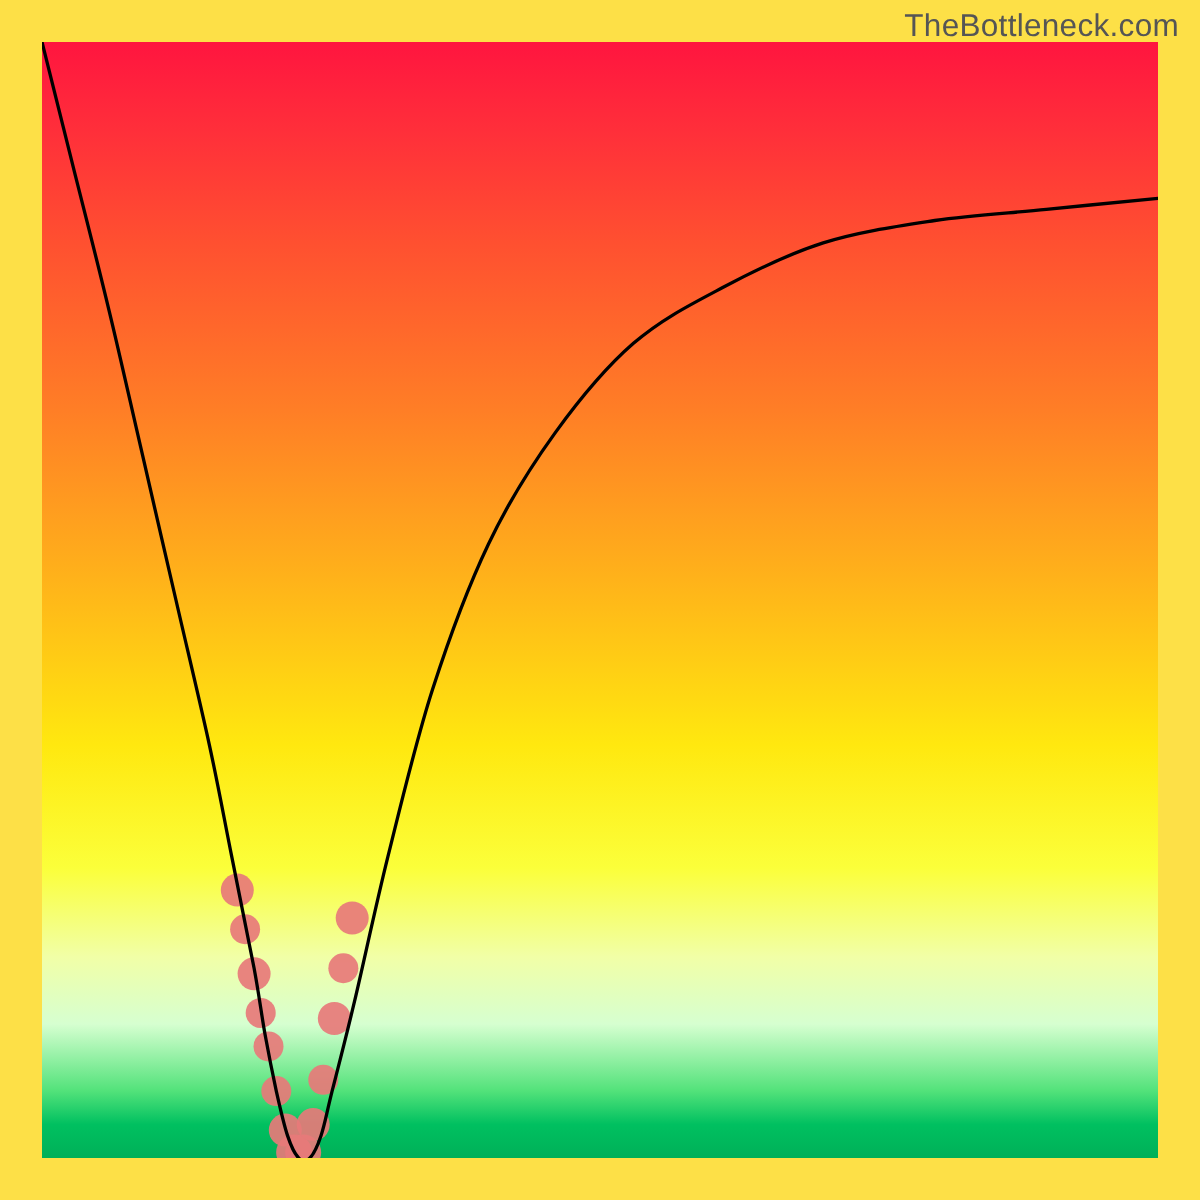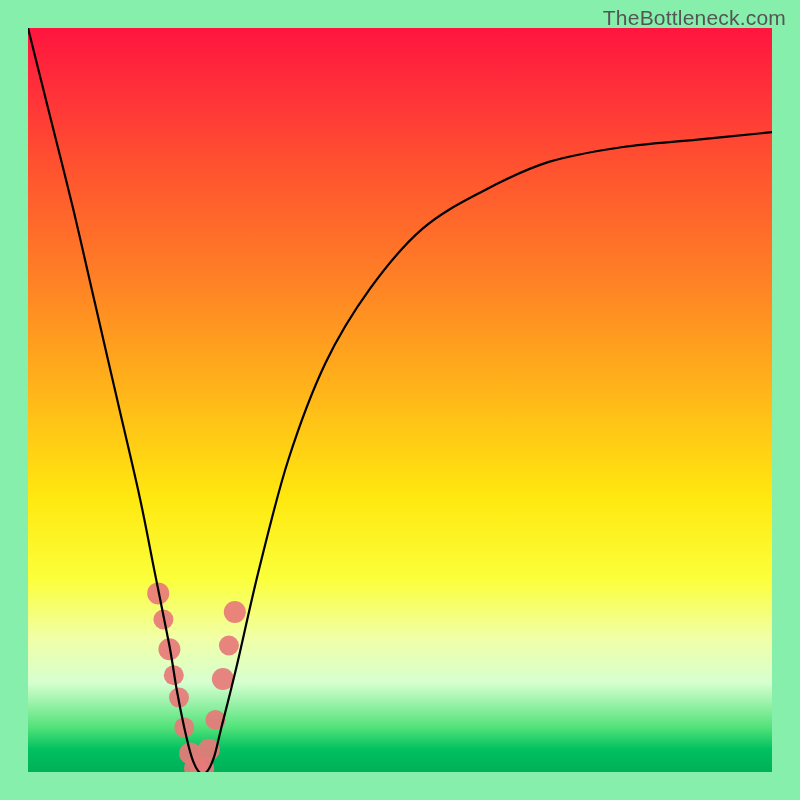--- a/index.html
+++ b/index.html
@@ -7,21 +7,21 @@
     padding: 0;
     width: 800px;
     height: 800px;
     overflow: hidden;
     background: #000;
     font-family: Arial, Helvetica, sans-serif;
   }
   .frame {
     position: absolute;
     inset: 0;
-    background: #86efac;
+    background: #fde047;
     text-align: center;
   }
   .plot {
     position: absolute;
     left: 28px;
     top: 28px;
     width: 744px;
     height: 744px;
     background: linear-gradient(to bottom,
       #ff153f 0%,

